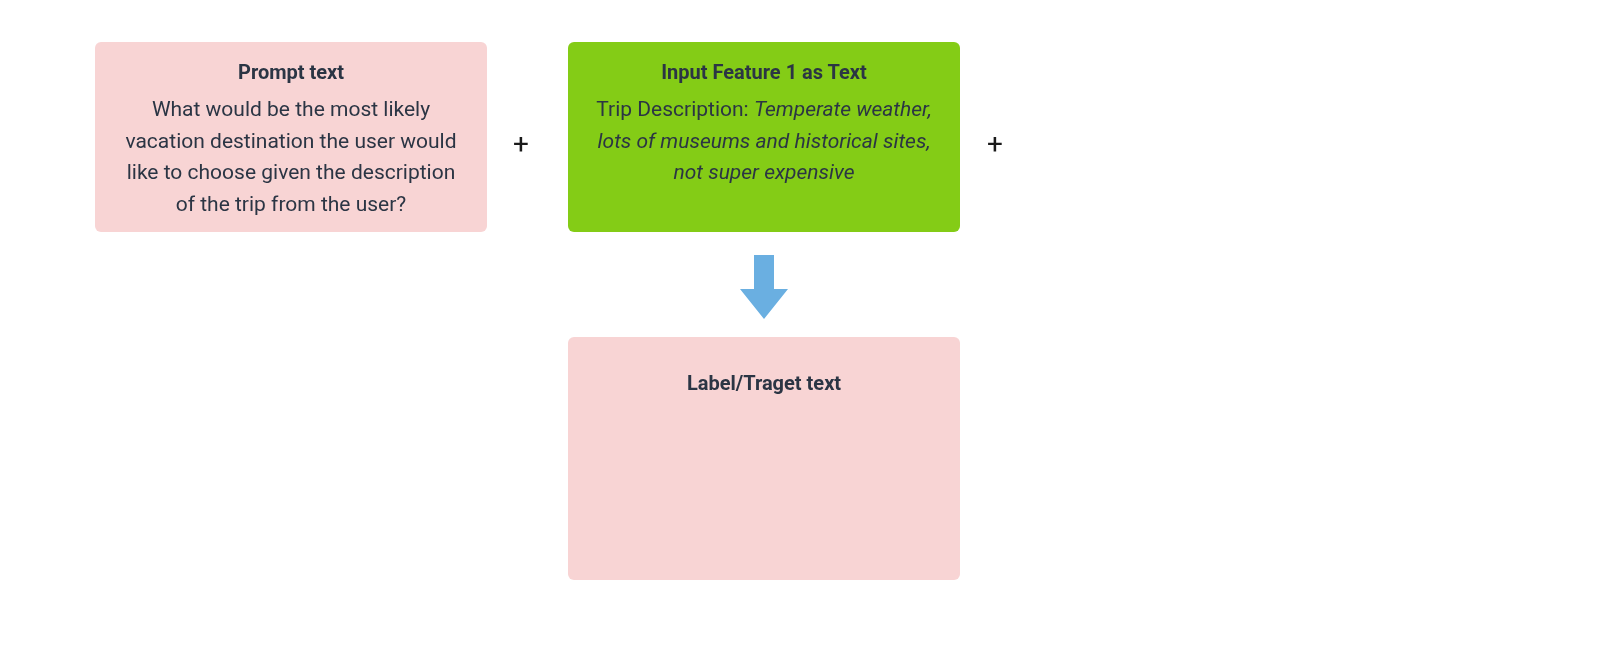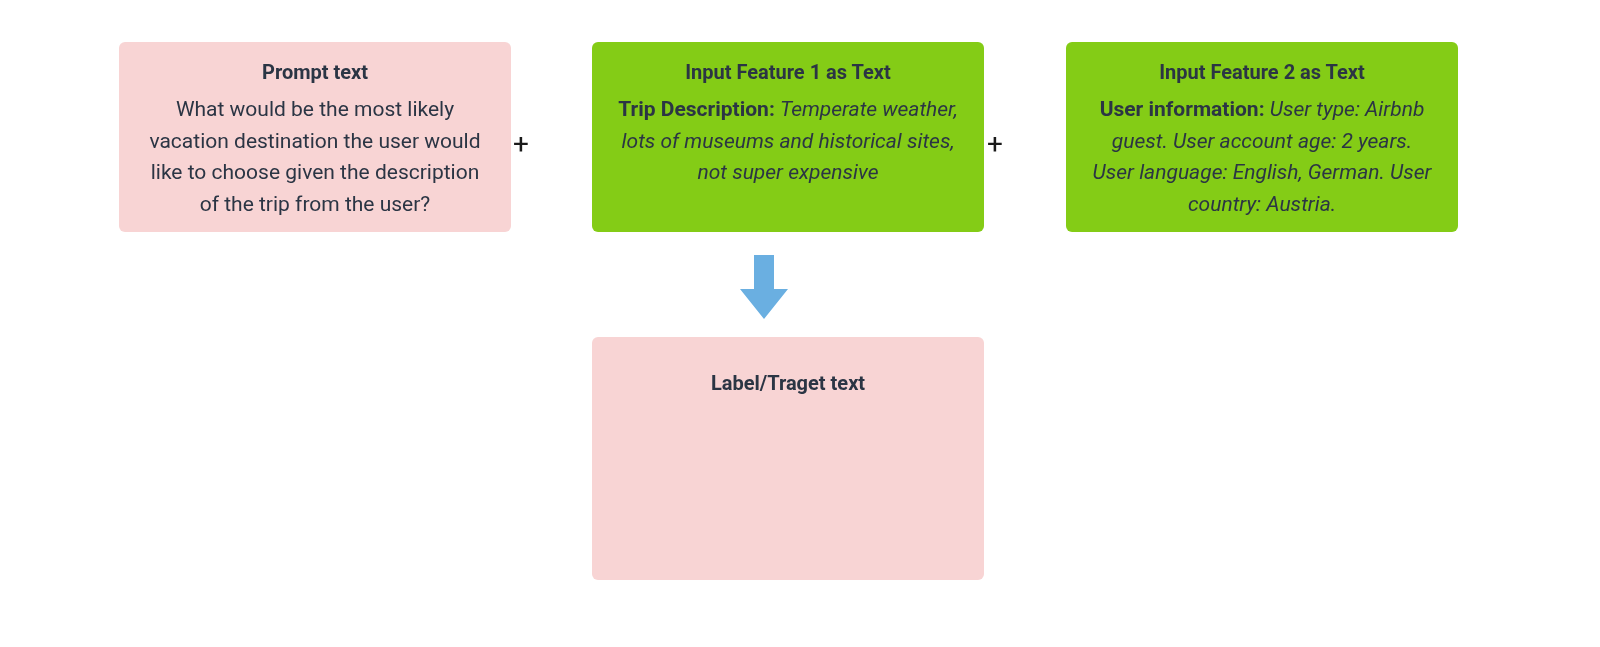--- a/index.html
+++ b/index.html
@@ -21,41 +21,40 @@
     }
     .box {
       position: absolute;
       border-radius: 6px;
       padding: 18px 24px;
       text-align: center;
       display: flex;
       flex-direction: column;
       align-items: center;
       justify-content: flex-start;
-      margin-left: 24px;
     }
     .box-pink {
       background: #f8d4d4;
     }
     .box-teal {
       background: #84cc16;
     }
     .box-title {
       font-weight: 700;
       color: #2b3544;
       font-size: 20px;
       margin-bottom: 10px;
     }
     .box-body {
       color: #2b3544;
       font-size: 21px;
       line-height: 1.5;
     }
     .box-body .bold {
-      font-weight: 700;
+      font-weight: 400;
       font-style: normal;
     }
     .box-body .italic {
       font-style: italic;
       font-weight: 400;
     }
     .plus {
       position: absolute;
       font-size: 28px;
       font-weight: 400;
@@ -129,28 +128,20 @@
     <div class="box-title">Input Feature 1 as Text</div>
     <div class="box-body">
       <span class="bold">Trip Description:</span>
       <span> </span>
       <span class="italic">Temperate weather, lots of museums and historical sites, not super expensive</span>
     </div>
   </div>
 
   <div id="plus2" class="plus">+</div>
 
-  <div id="box-feature2" class="box box-teal">
-    <div class="box-title">Input Feature 2 as Text</div>
-    <div class="box-body">
-      <span class="bold">User information:</span>
-      <span> </span>
-      <span class="italic">User type: Airbnb guest. User account age: 2 years. User language: English, German. User country: Austria.</span>
-    </div>
-  </div>
 
   <div id="arrow-down" class="arrow">
     <svg viewBox="0 0 48 64" xmlns="http://www.w3.org/2000/svg">
       <path d="M 14 0 L 34 0 L 34 34 L 48 34 L 24 64 L 0 34 L 14 34 Z" fill="#6aafe1"></path>
     </svg>
   </div>
 
   <div id="box-label" class="box box-pink">
     <div class="box-title">Label/Traget text</div>
   </div>

